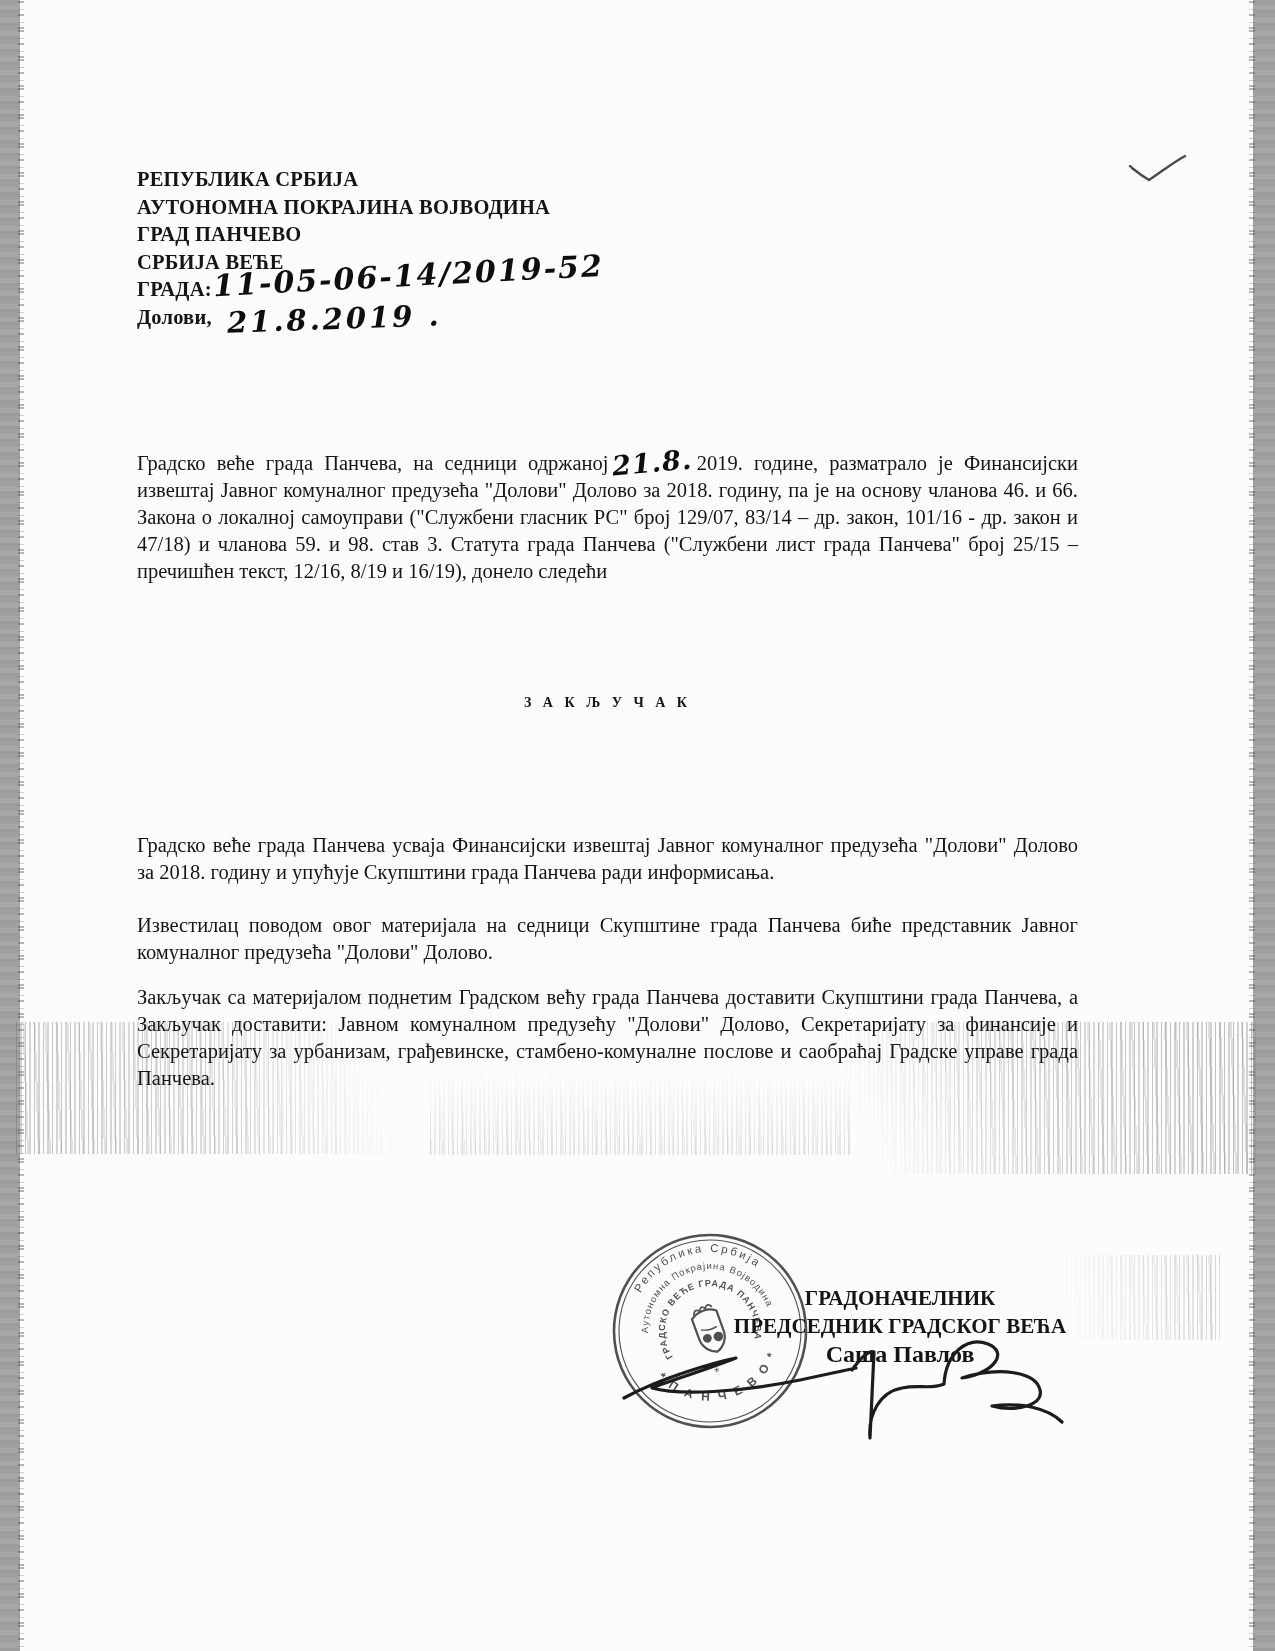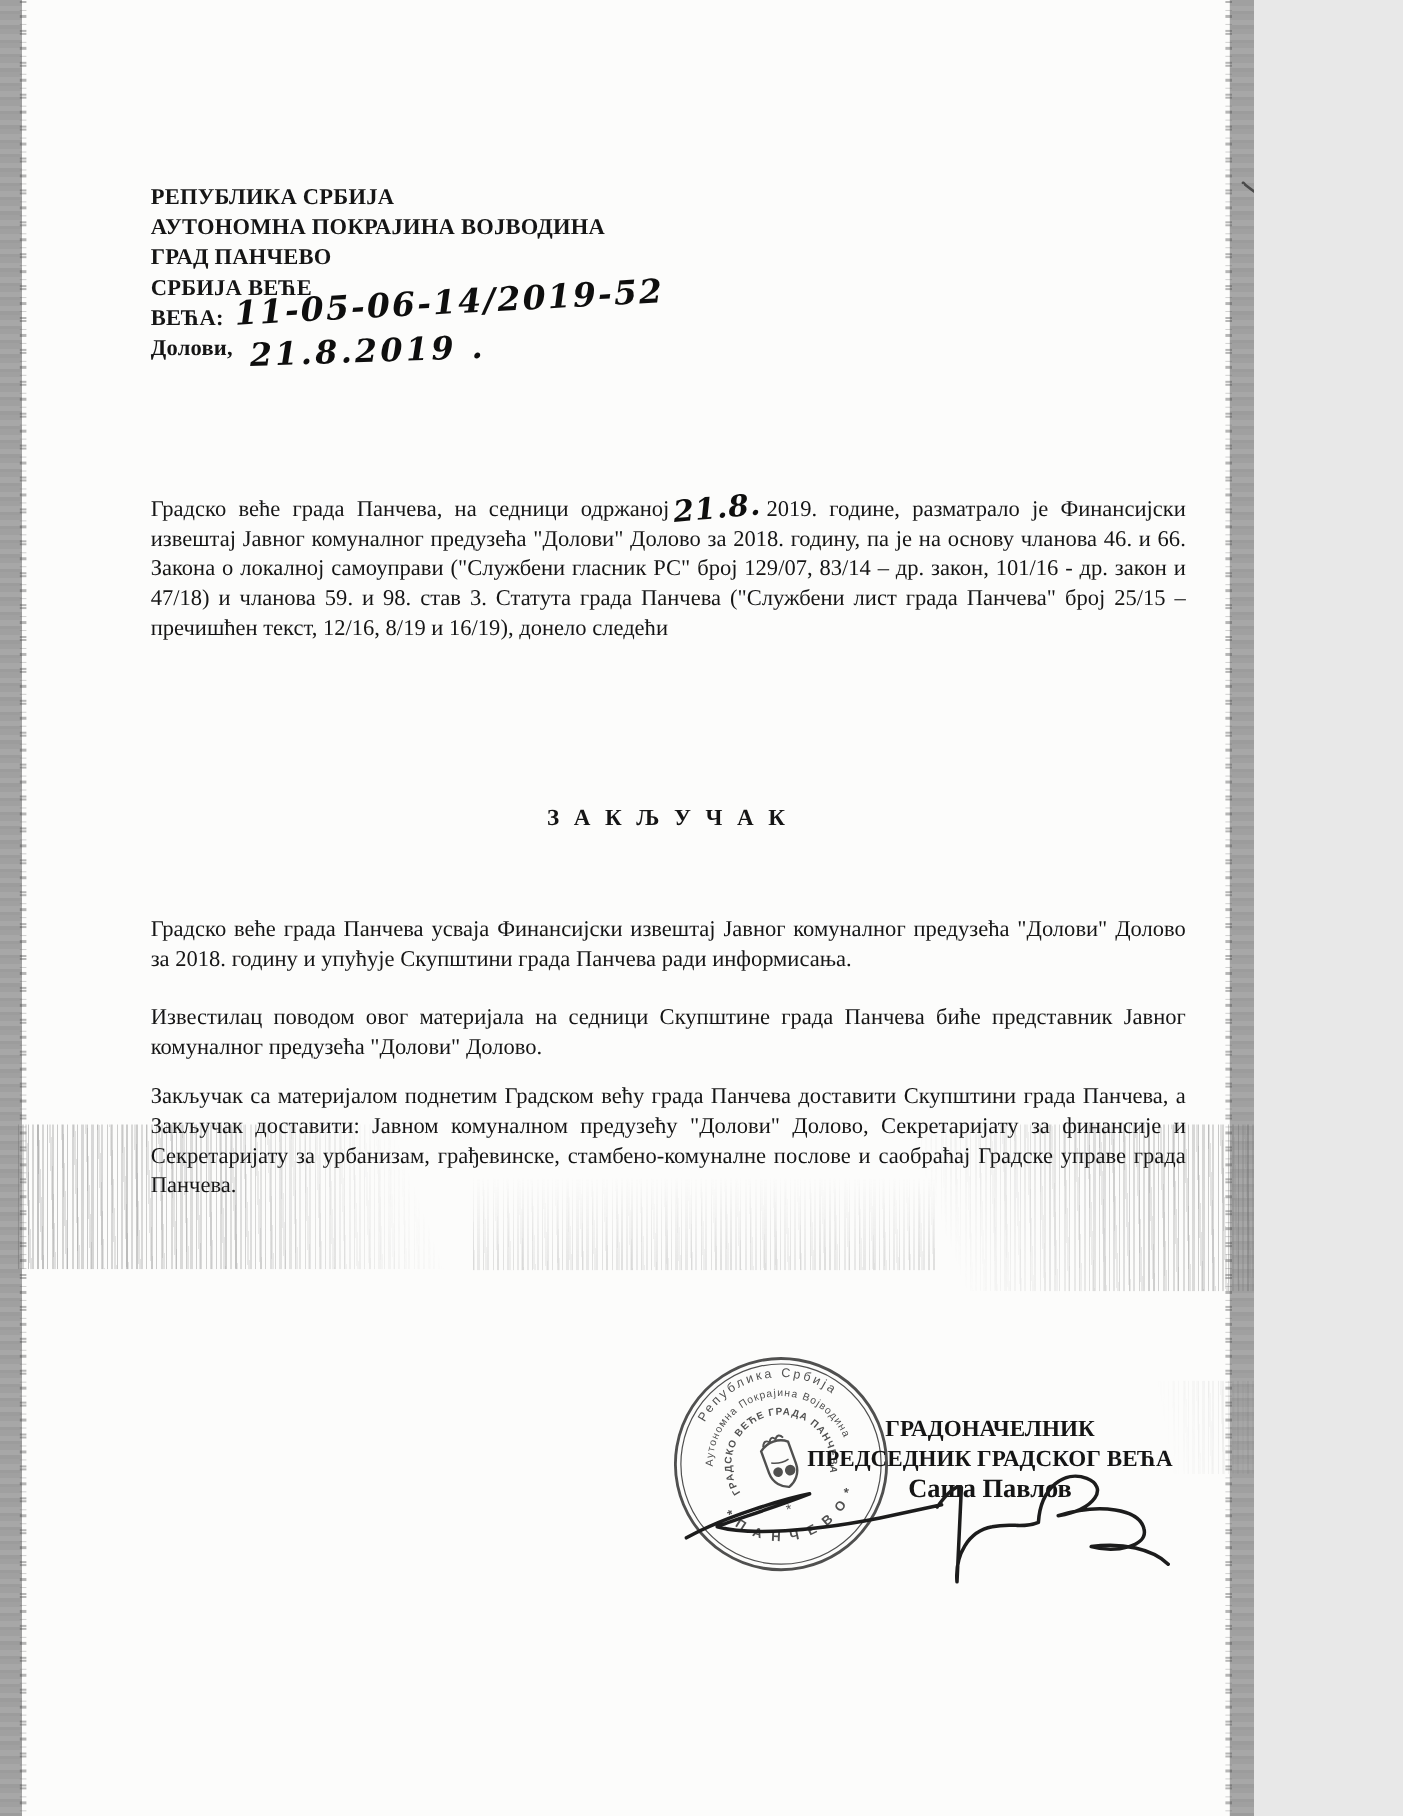--- a/index.html
+++ b/index.html
@@ -1,17 +1,17 @@
 <!DOCTYPE html>
 <html><head>
 <meta charset="utf-8">
 <style>
   html,body{margin:0;padding:0;background:#e8e8e8;}
   .page{
-    position:relative;width:1140px;height:1651px;overflow:hidden;
+    position:relative;width:1275px;height:1651px;overflow:hidden;
     background:#fcfcfb;color:#151515;
     font-family:"Liberation Serif", serif;
   }
   
   .edge-band{position:absolute;top:0;height:100%;background:repeating-linear-gradient(0deg,#9c9c9c 0 3px,#a7a7a7 3px 8px,#a0a0a0 8px 13px);}
   .edge-left{left:0;width:20px;}
   .edge-right{right:0;width:22px;}
   .edge-speckle{position:absolute;top:0;height:100%;width:6px;
     background:repeating-linear-gradient(0deg, rgba(70,70,70,.55) 0 2px, transparent 2px 6px, rgba(90,90,90,.4) 6px 7px, transparent 7px 13px);
     background-size:3px 29px;opacity:.7;}
@@ -42,21 +42,21 @@
   .hand{font-family:"DejaVu Serif", serif;font-style:italic;font-weight:600;color:#0e0e0e;display:inline-block;}
   .hand-number{position:absolute;left:76px;top:96px;font-size:30px;letter-spacing:2px;transform:rotate(-3deg);white-space:nowrap;}
   .hand-date{position:absolute;left:90px;top:140px;font-size:29px;letter-spacing:3px;transform:rotate(-2deg);white-space:nowrap;}
   .hand-inline{font-size:27px;line-height:10px;letter-spacing:1px;margin:-6px 5px -6px 3px;transform:rotate(-5deg);position:relative;top:2px;}
   
   .para{position:absolute;left:137px;width:941px;font-size:20.5px;line-height:27px;text-align:justify;}
   .p-intro{top:450px;}
   .p-1{top:832px;}
   .p-2{top:880px;margin-top:32px;}
   .p-3{top:984px;}
-  .heading{position:absolute;left:137px;top:695px;width:941px;text-align:center;font-weight:bold;font-size:21px;letter-spacing:4px;margin-top:36px;}
+  .heading{position:absolute;left:137px;top:695px;width:941px;text-align:center;font-weight:bold;font-size:14px;letter-spacing:4px;}
   
   .sigblock{position:absolute;left:650px;top:1284px;width:500px;text-align:center;font-weight:bold;font-size:21px;line-height:28px;white-space:nowrap;}
   .sigblock .name{font-size:24px;}
   
   .checkmark{position:absolute;left:1118px;top:148px;}
   .stamp{position:absolute;left:608px;top:1229px;opacity:.86;}
   .signature-scrawl{position:absolute;left:600px;top:1320px;}
 </style>
 </head>
 <body>
@@ -75,21 +75,21 @@
   <svg class="checkmark" width="80" height="44" viewBox="0 0 80 44">
     <path d="M14,20 C19,24 26,29 31,32 C43,24 56,14 67,8" fill="none" stroke="#4a4a4a" stroke-width="2.4" stroke-linecap="round"></path>
     <path d="M14,20 c-1,-2 -3,-3 -2,-1" fill="none" stroke="#4a4a4a" stroke-width="2"></path>
   </svg>
 
   <div class="letterhead">
     <div>РЕПУБЛИКА СРБИЈА</div>
     <div>АУТОНОМНА ПОКРАЈИНА ВОЈВОДИНА</div>
     <div>ГРАД ПАНЧЕВО</div>
     <div>СРБИЈА ВЕЋЕ</div>
-    <div>ВЕЋА:</div>
+    <div>ГРАДА:</div>
     <div>Долови,</div>
     <span class="hand hand-number">11-05-06-14/2019-52</span>
     <span class="hand hand-date">21.8.2019 .</span>
   </div>
 
   <div class="para p-intro">
     <span>Градско веће града Панчева, на седници одржаној</span><span class="hand hand-inline">21.8.</span><span>2019. године, разматрало је Финансијски извештај Јавног комуналног предузећа "Долови" Долово за 2018. годину, па је на основу чланова 46. и 66. Закона о локалној самоуправи ("Службени гласник РС" број 129/07, 83/14 – др. закон, 101/16 - др. закон и 47/18) и чланова 59. и 98. став 3. Статута града Панчева ("Службени лист града Панчева" број 25/15 – пречишћен текст, 12/16, 8/19 и 16/19), донело следећи</span>
   </div>
 
   <div class="heading">З А К Љ У Ч А К</div>

